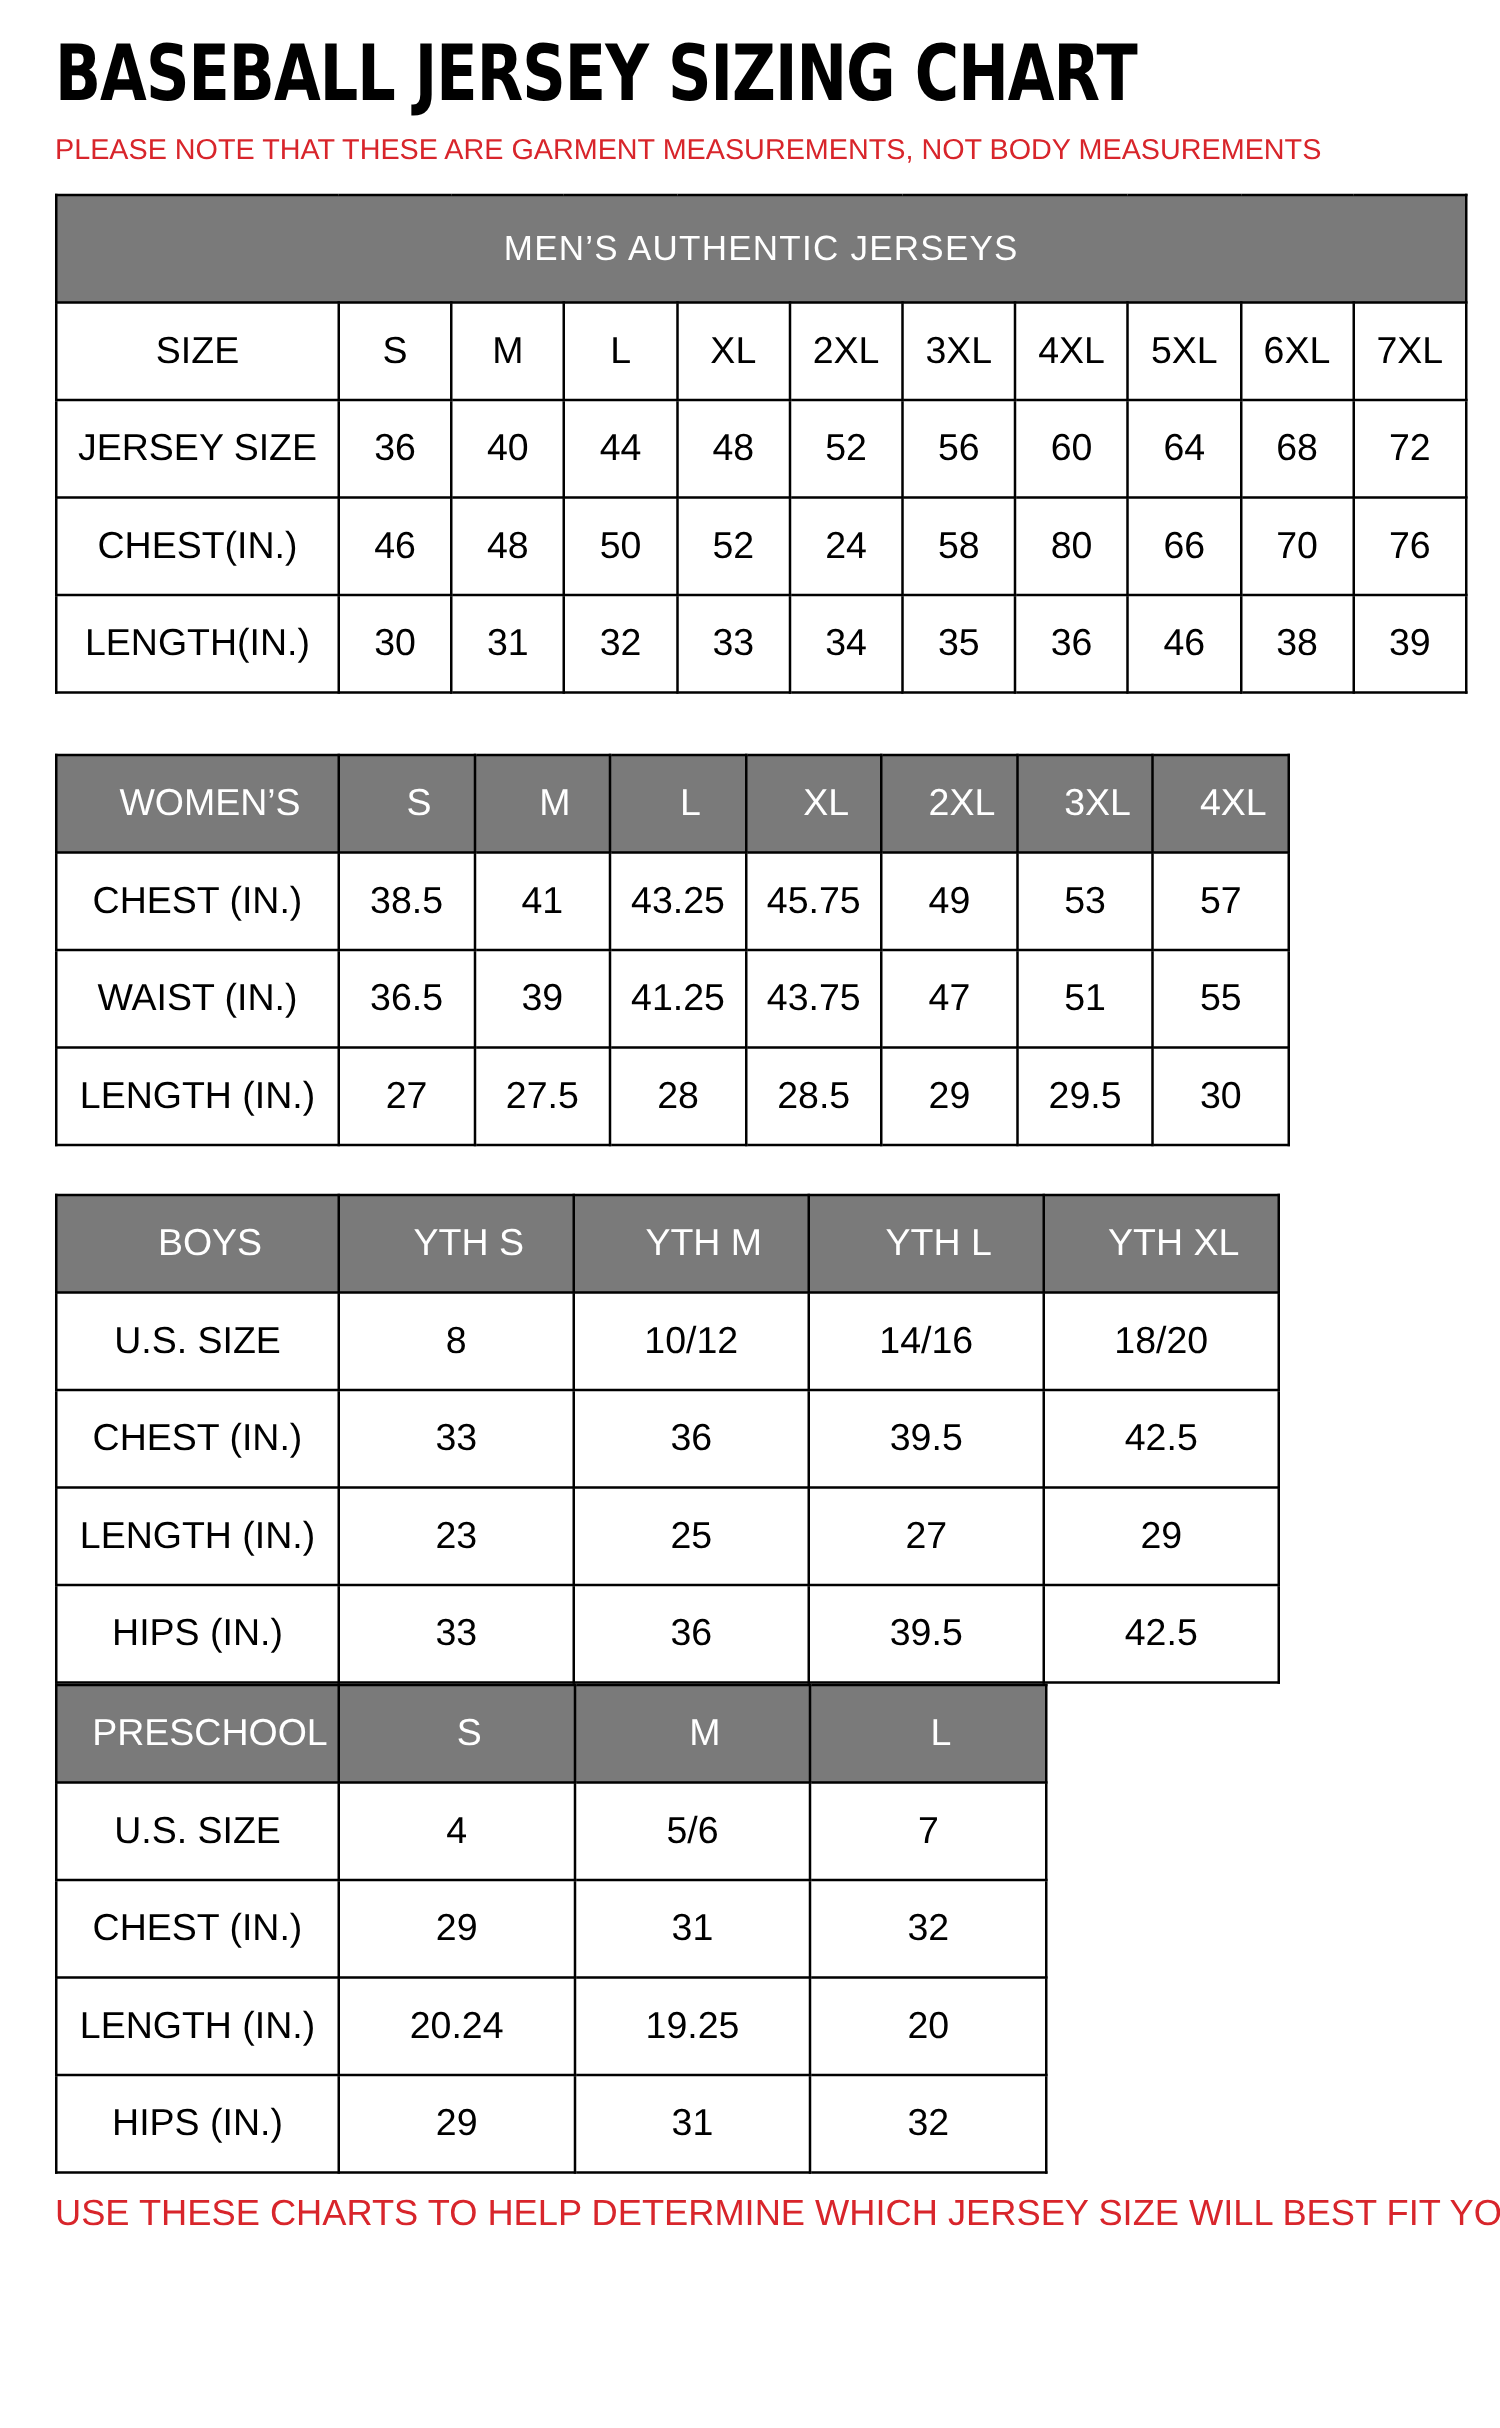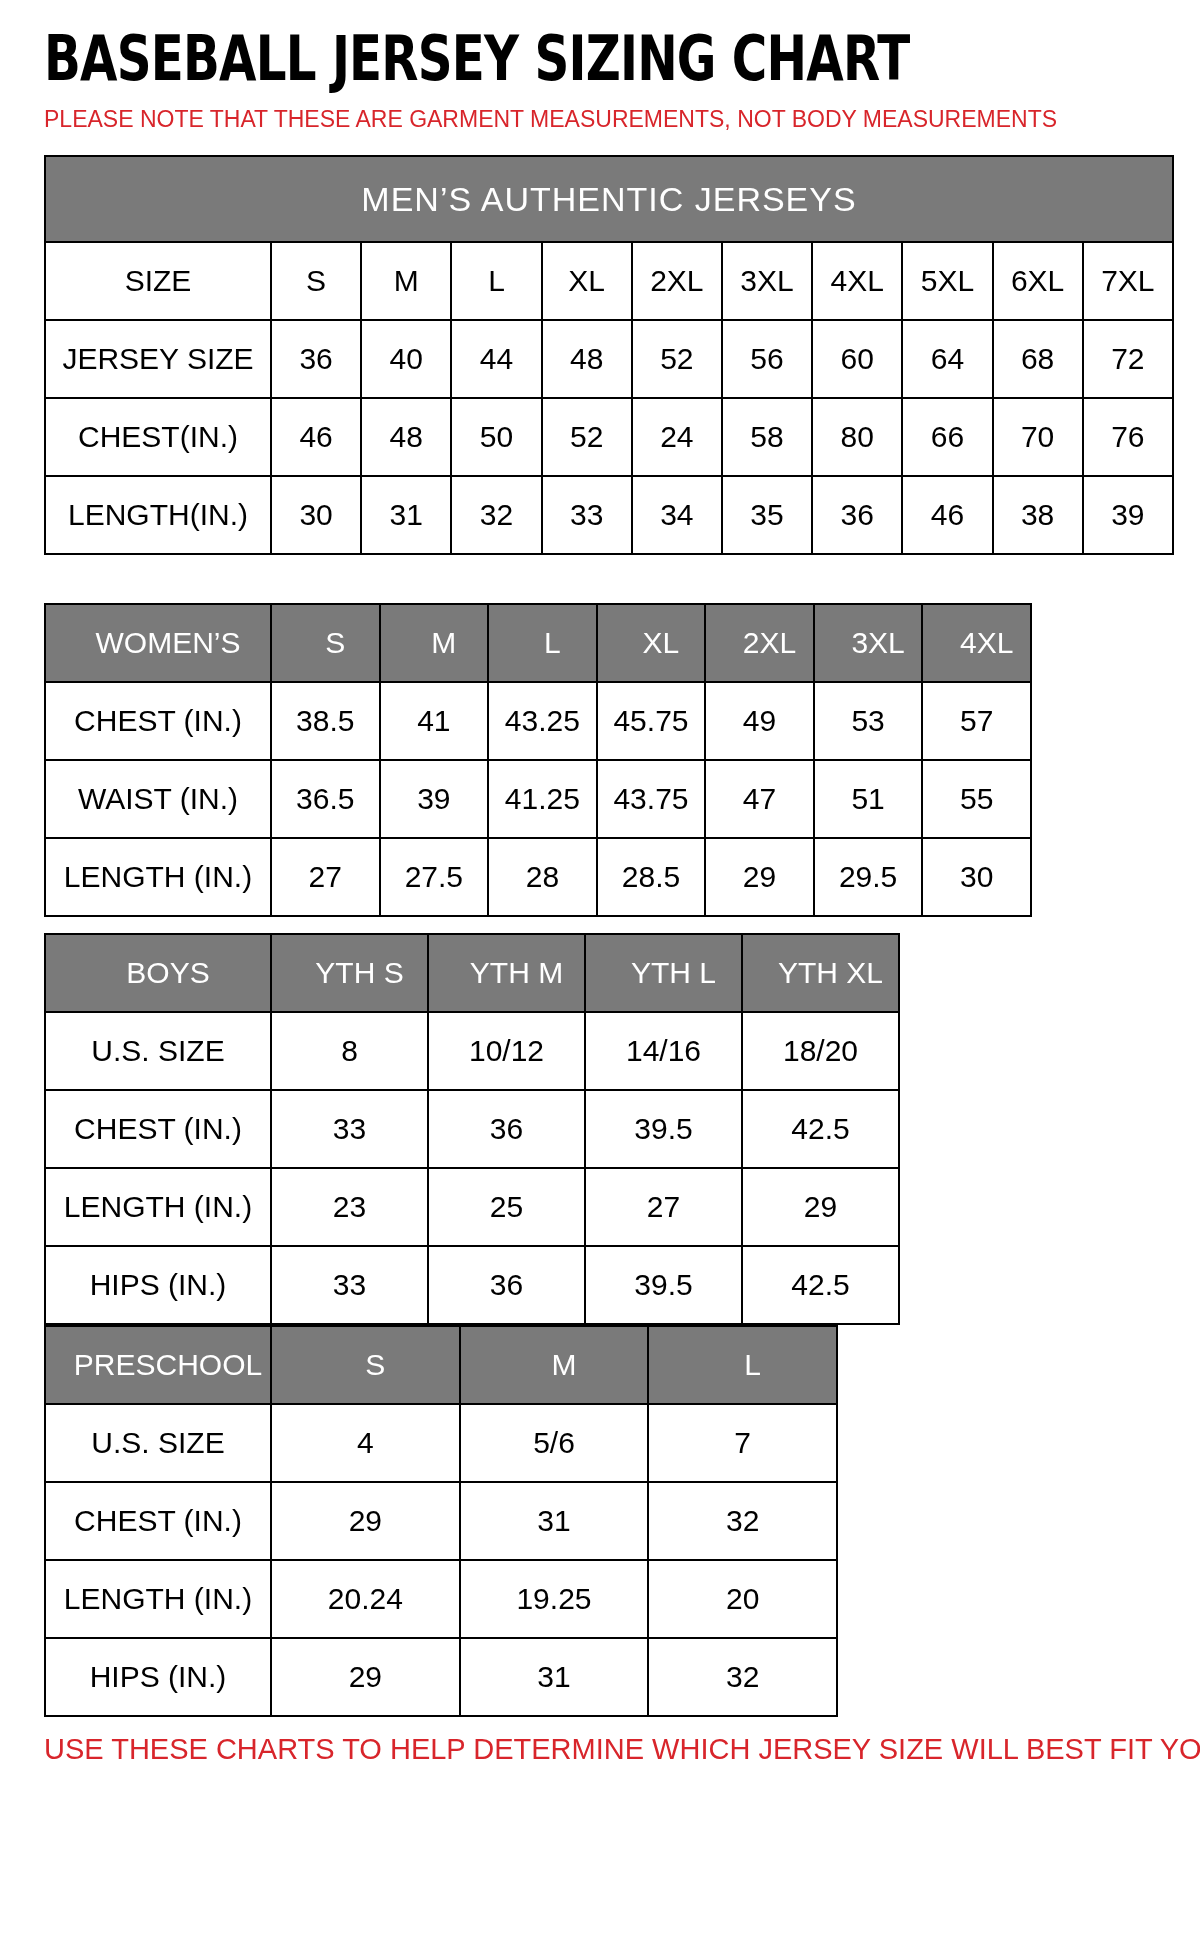--- a/index.html
+++ b/index.html
@@ -18,28 +18,28 @@
     max-width: 1040px; margin: 0 0 6px 0;
   }
 
   table.tbl { border-collapse: collapse; table-layout: fixed; }
   .tbl td {
     border: 2px solid #000; height: 78px; padding: 2px 4px;
     text-align: center; vertical-align: middle;
     font-size: 30px; background: #fff; color: #000;
   }
   .tbl td.banner {
-    background: #7a7a7a; color: #fff; font-size: 34px;
+    background: #7a7a7a; color: #fff; font-size: 28px;
     letter-spacing: 1px; height: 86px;
   }
   .tbl tr.head td { background: #7a7a7a; color: #fff; padding-left: 24px; }
 
   .t1 { width: 1130px; margin-top: 22px; }
   .t2 { width: 988px;  margin-top: 48px; }
-  .t3 { width: 856px;  margin-top: 16px; }
+  .t3 { width: 980px;  margin-top: 38px; }
   .t4 { width: 794px;  }
   col.c-label { width: 226px; }
 
   .footer { color: #d8252b; font-size: 29px; margin-top: 16px; white-space: nowrap; }
 </style>
 </head>
 <body>
 
 <div class="page">
 

